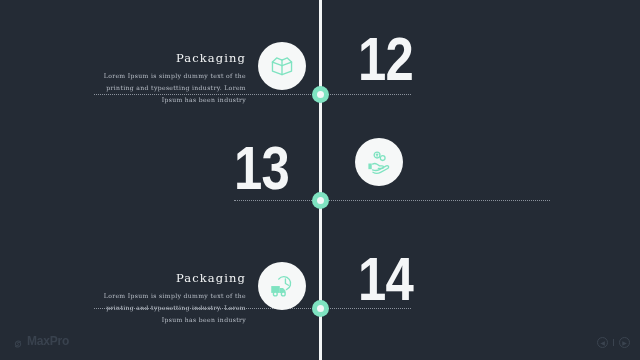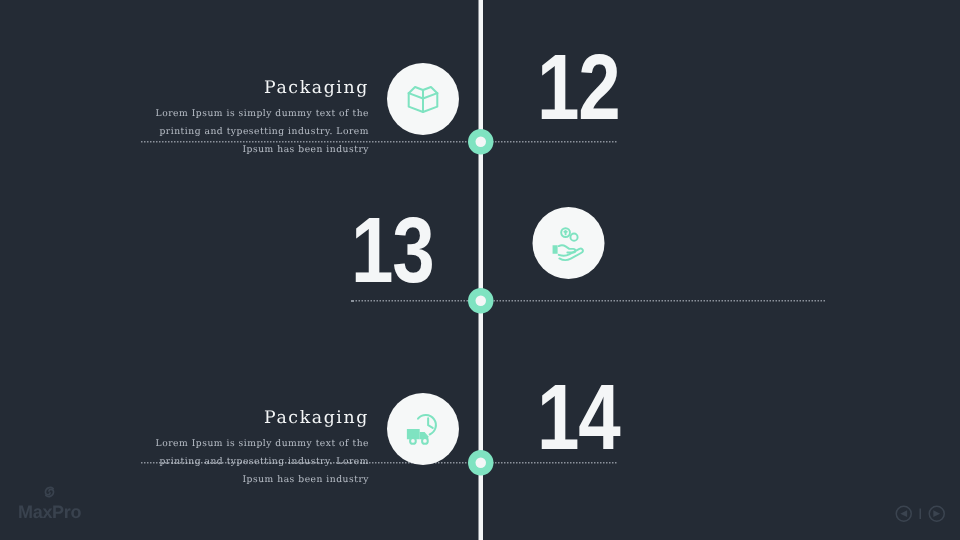--- a/index.html
+++ b/index.html
@@ -75,21 +75,21 @@
     letter-spacing:-1px;
     transform:scaleX(.82); transform-origin:left center;
   }
   .num-1 { left:358px; top:28px; }
   .num-2 { left:234px; top:137px; }
   .num-3 { left:358px; top:248px; }
 
   
   .brand {
     position:absolute; left:12px; bottom:12px;
-    display:flex; align-items:center; gap:3px;flex-direction:column;
+    display:flex; align-items:center; gap:3px;
   }
   .brand-mark { width:12px; height:12px; }
   .brand-text {
     font-family:"Liberation Sans", sans-serif;
     font-size:12px; font-weight:700; color:#39424e;
     letter-spacing:-.2px;
   }
 
   
   .pager {

